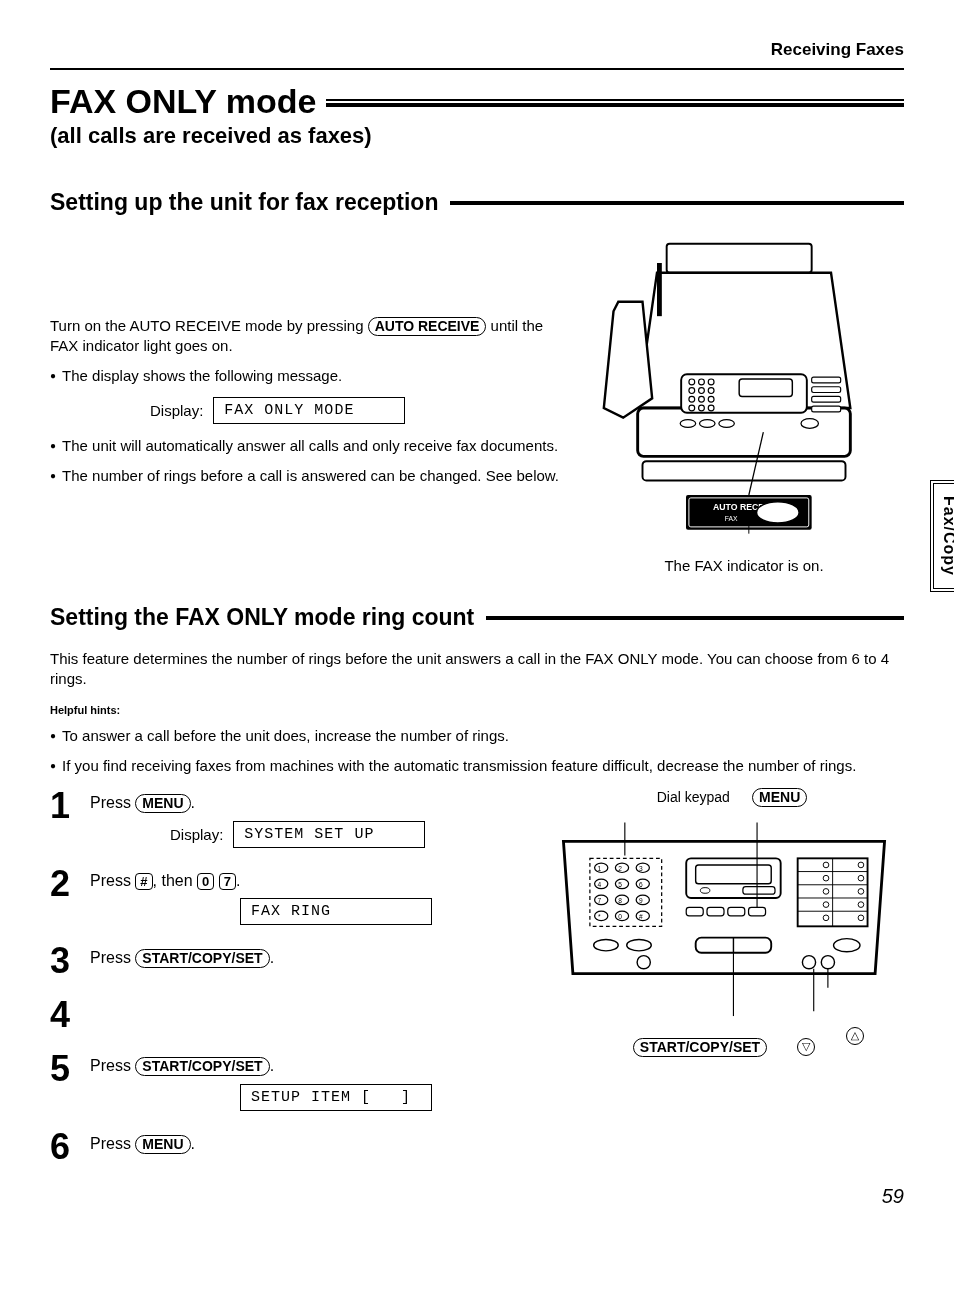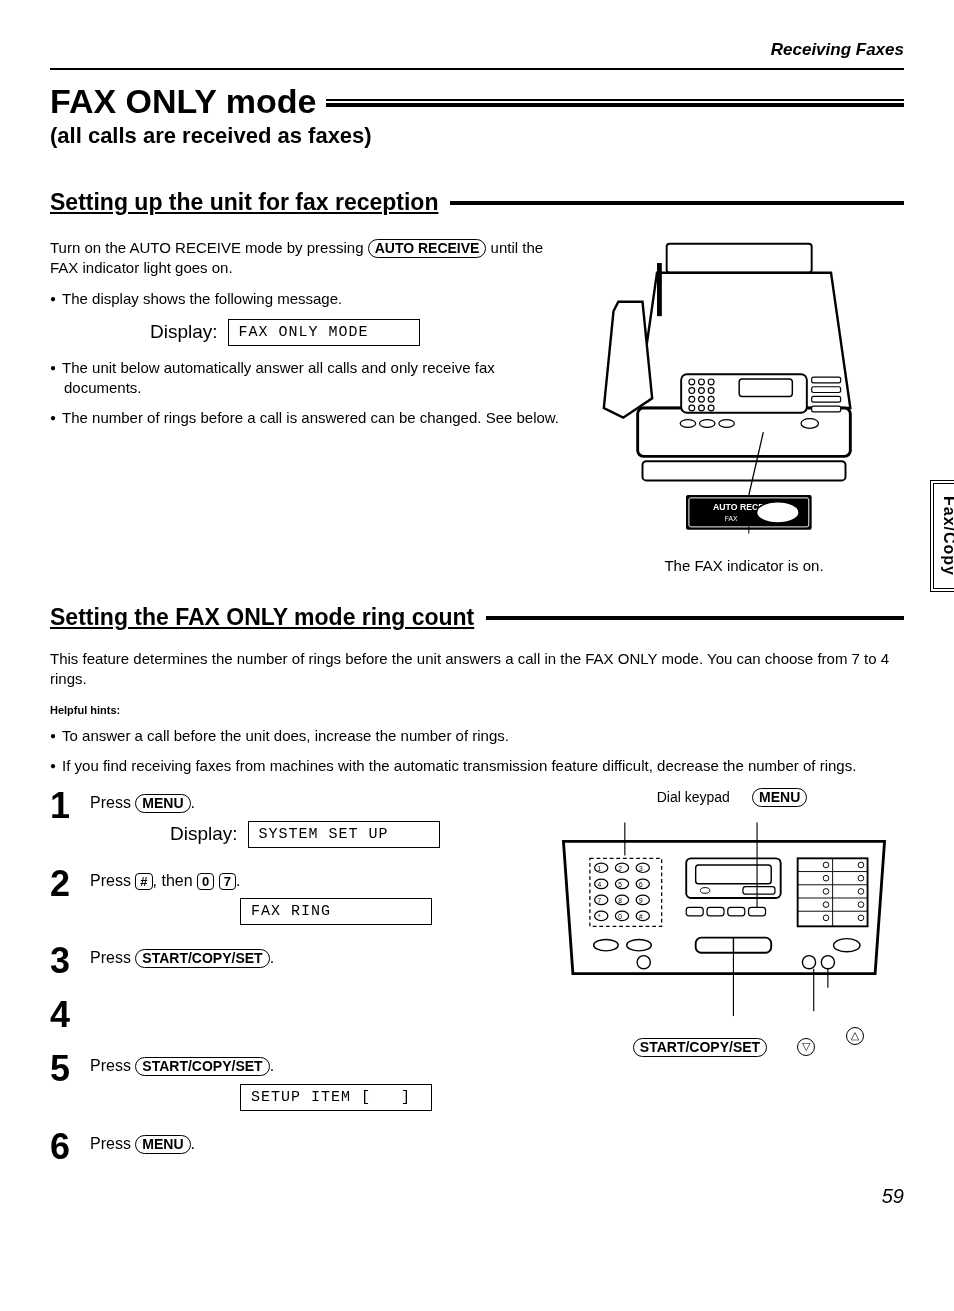--- a/index.html
+++ b/index.html
@@ -6,21 +6,20 @@
     font-family: Arial, Helvetica, sans-serif;
     margin: 0;
     padding: 40px 50px 20px 50px;
     background: #fff;
     color: #000;
     width: 854px;
     position: relative;
   }
   .running-head {
     text-align: right;
-    font-style: italic;
     font-weight: bold;
     font-size: 17px;
     margin-bottom: 8px;
   }
   hr.top-rule {
     border: none;
     border-top: 2px solid #000;
     margin: 0 0 12px 0;
   }
   .main-title-wrap {
@@ -54,34 +53,34 @@
   .subtitle {
     font-size: 22px;
     font-weight: bold;
     margin-bottom: 40px;
   }
   .section-head-wrap {
     display: flex;
     align-items: center;
     gap: 12px;
     margin: 20px 0 18px 0;
-    text-decoration: underline;
   }
   .section-head {
     font-size: 23px;
     font-weight: bold;
     white-space: nowrap;
   }
   .section-rule {
     flex: 1;
     border-top: 4px solid #000;
   }
   .intro-block {
     display: flex;
     gap: 20px;
+    align-items: center;
   }
   .intro-left {
     flex: 1 1 480px;
   }
   .intro-right {
     flex: 0 0 320px;
     text-align: center;
     position: relative;
   }
   p { margin: 4px 0; line-height: 1.35; font-size: 15px;}
@@ -133,21 +132,21 @@
     line-height: 15px;
     vertical-align: middle;
   }
   .disp-line {
     display: flex;
     align-items: center;
     gap: 10px;
     margin: 8px 0 12px 100px;
   }
   .disp-label {
-    font-size: 19px;
+    font-size: 15px;
   }
   .lcd {
     border: 1.6px solid #000;
     padding: 4px 10px;
     font-family: "Courier New", monospace;
     font-size: 15px;
     letter-spacing: 1px;
     min-width: 170px;
     display: inline-block;
     white-space: pre;
@@ -251,21 +250,21 @@
       <span class="key-box">AUTO RECEIVE</span><span> until the FAX indicator light goes on.</span>
     </p>
     <ul class="bullets">
       <li>The display shows the following message.</li>
     </ul>
     <div class="disp-line">
       <span class="disp-label">Display:</span>
       <span class="lcd">FAX ONLY MODE</span>
     </div>
     <ul class="bullets">
-      <li>The unit below automatically answer all calls and only receive fax documents.</li>
+      <li>The unit will automatically answer all calls and only receive fax documents.</li>
       <li>The number of rings before a call is answered can be changed. See below.</li>
     </ul>
   </div>
 
   <div class="intro-right">
     <svg class="fax-svg" viewBox="0 0 300 330">
 
       <rect x="70" y="10" width="150" height="30" rx="3" fill="#fff" stroke="#000" stroke-width="2"></rect>
       <path d="M60 40 L240 40 L260 180 L40 180 Z" fill="#fff" stroke="#000" stroke-width="2.5"></path>
       <rect x="40" y="180" width="220" height="50" rx="6" fill="#fff" stroke="#000" stroke-width="3"></rect>
@@ -318,21 +317,21 @@
   </div>
 </div>
 
 <div class="side-tab">Fax/Copy</div>
 
 <div class="section-head-wrap" style="margin-top:30px;align-items:center;">
   <div class="section-head">Setting the FAX ONLY mode ring count</div>
   <div class="section-rule"></div>
 </div>
 
-<p>This feature determines the number of rings before the unit answers a call in the FAX ONLY mode. You can choose from 7 to 4 rings.</p>
+<p>This feature determines the number of rings before the unit answers a call in the FAX ONLY mode. You can choose from 6 to 4 rings.</p>
 
 <div class="hints-head">Helpful hints:</div>
 <ul class="bullets">
   <li>To answer a call before the unit does, increase the number of rings.</li>
   <li>If you find receiving faxes from machines with the automatic transmission feature difficult, decrease the number of rings.</li>
 </ul>
 
 <div class="steps-wrap">
   <div class="steps-left">
 

